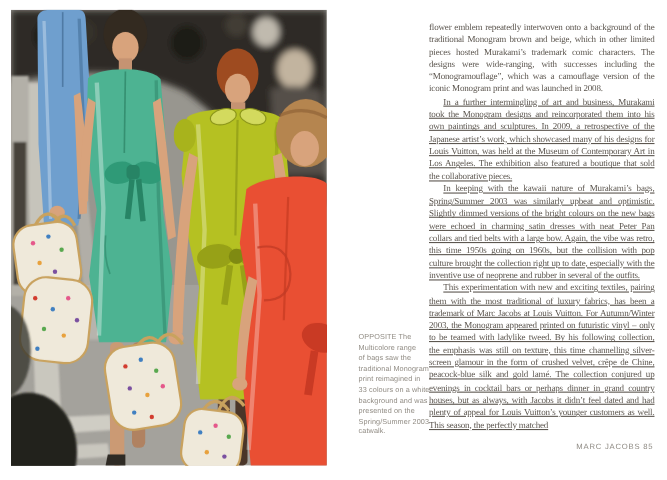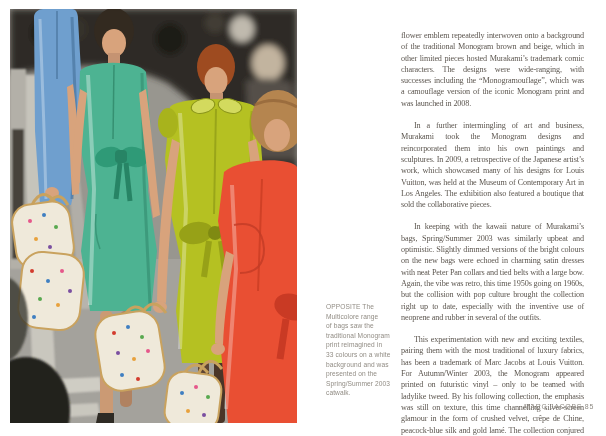--- a/index.html
+++ b/index.html
@@ -23,22 +23,22 @@
     white-space:pre;
     letter-spacing:0.1px;
   }
   .article{
     position:absolute;left:390px;top:19px;width:205px;
     font-size:8.2px;line-height:11.3px;
     letter-spacing:-0.15px;
     color:#5d5750;
     text-align:justify;
   }
-  .article p{margin:11px;padding:0;}
-  .article p + p{text-indent:13px;}
+  .article p{margin:0;padding:0;}
+  .article p + p{text-indent:13px;text-decoration:underline;}
   .footer{
     position:absolute;left:390px;top:403px;width:204px;
     text-align:right;
     font-family:"Liberation Sans", sans-serif;
     font-size:7px;letter-spacing:0.7px;
     color:#8e8a83;
   }
 </style>
 </head>
 <body>

